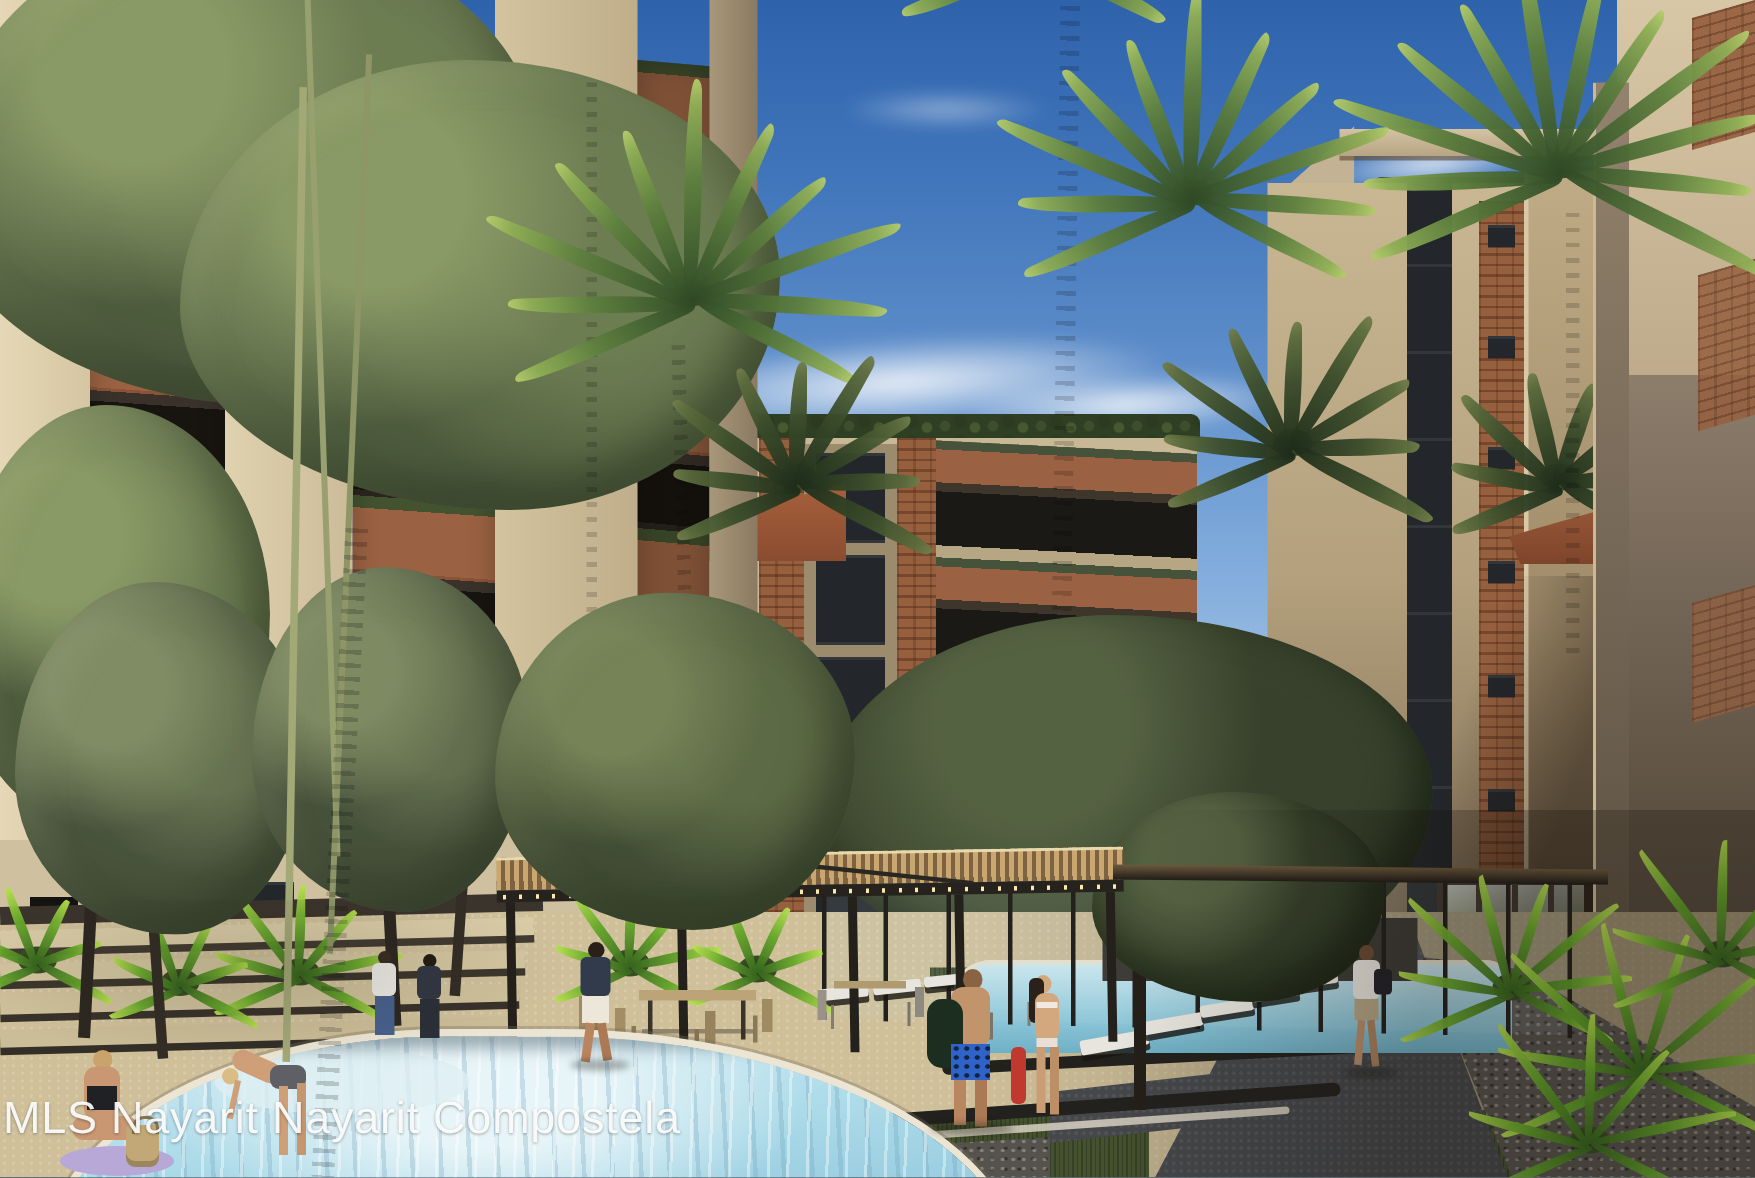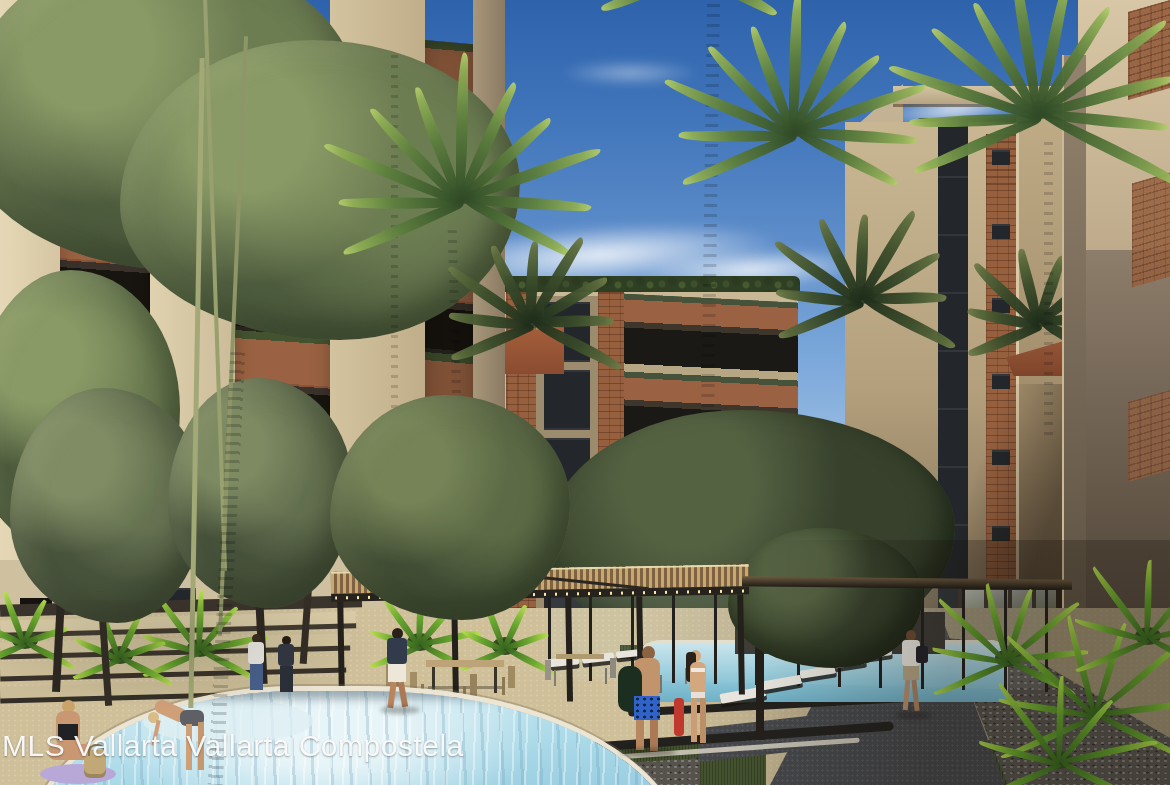--- a/index.html
+++ b/index.html
@@ -450,14 +450,14 @@
       <i class="frond" style="width: 99.8849px; transform: rotate(-128.333deg) skewX(12deg);"></i>
       <i class="frond" style="width: 87.3532px; transform: rotate(-90deg) skewX(12deg);"></i>
       <i class="frond" style="width: 82.3636px; transform: rotate(-51.6667deg) skewX(-12deg);"></i>
       <i class="frond" style="width: 99.8366px; transform: rotate(-13.3333deg) skewX(-12deg);"></i>
       <i class="frond" style="width: 87.7622px; transform: rotate(25deg) skewX(-12deg);"></i>
     </div>
 
   <div class="x" style="left:580px;top:540px;width:590px;height:245px;background:linear-gradient(100deg,transparent 30%,rgba(20,14,8,.26) 62%);pointer-events:none"></div>
   <div class="x" style="left:0;top:600px;width:380px;height:110px;background:radial-gradient(ellipse at 45% 40%,rgba(30,28,16,.16),transparent 70%);pointer-events:none"></div>
 
-  <div class="x watermark">MLS Vallarta Vallarta Compostela</div>
+  <div class="x watermark">MLS Nayarit Nayarit Compostela</div>
 </div>
 
 </body></html>

